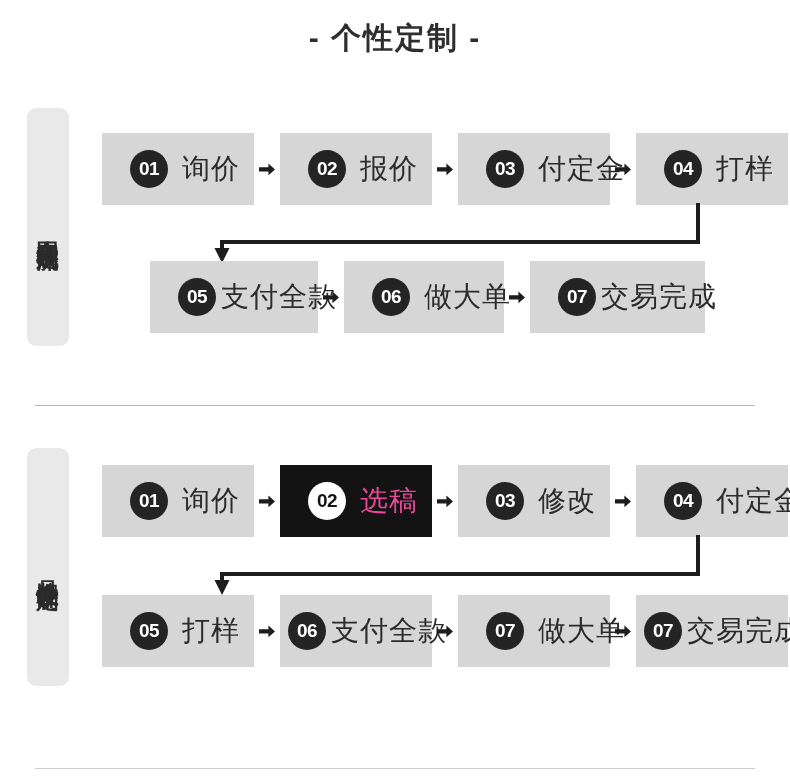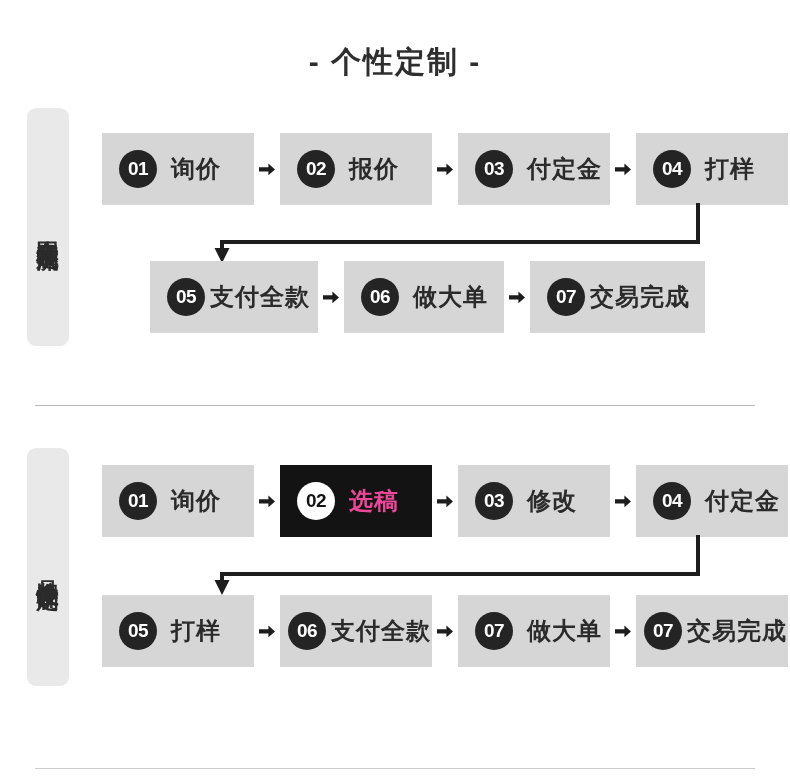--- a/index.html
+++ b/index.html
@@ -22,21 +22,20 @@
     left: 0;
     top: 18px;
     width: 790px;
     text-align: center;
     font-size: 30px;
     font-weight: bold;
     letter-spacing: 2px;
     color: #2e2e2e;
     line-height: 40px;
     white-space: nowrap;
-    margin-top: 24px;
   }
 
   
   .section {
     position: absolute;
     left: 0;
     width: 790px;
   }
   .section-1 { top: 108px; }
   .section-2 { top: 448px; }
@@ -79,21 +78,21 @@
   .row-1b { left: 150px; top: 153px; }
   .row-2a { left: 102px; top: 17px; }
   .row-2b { left: 102px; top: 147px; }
 
   .step-box {
     background: #d6d6d6;
     height: 72px;
     display: flex;
     align-items: center;
     box-sizing: border-box;
-    padding: 0 17px;
+    padding: 0 28px;
   }
   .step-box.highlight {
     background: #131313;
   }
 
   .step-num {
     width: 38px;
     height: 38px;
     min-width: 38px;
     border-radius: 50%;
@@ -106,22 +105,22 @@
     justify-content: center;
     letter-spacing: -0.5px;
     font-family: "Liberation Sans", "DejaVu Sans", sans-serif;
   }
   .step-box.highlight .step-num {
     background: #ffffff;
     color: #131313;
   }
 
   .step-label {
-    font-size: 24px;
-    font-weight: bold;
+    font-size: 28px;
+    font-weight: normal;
     color: #2b2b2b;
     white-space: nowrap;
     letter-spacing: 1px;
   }
   .step-box.highlight .step-label {
     color: #ec4899;
   }
   .gap-wide .step-label { margin-left: 14px; }
   .gap-tight .step-label { margin-left: 5px; }
 

